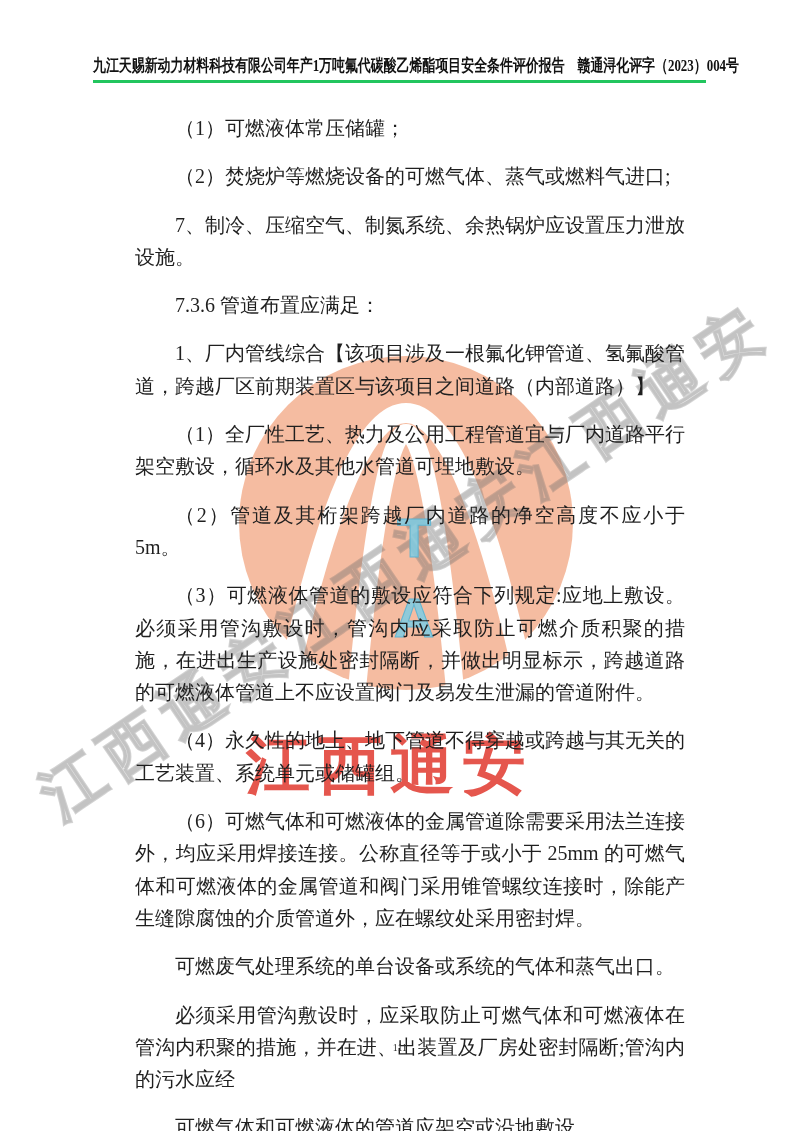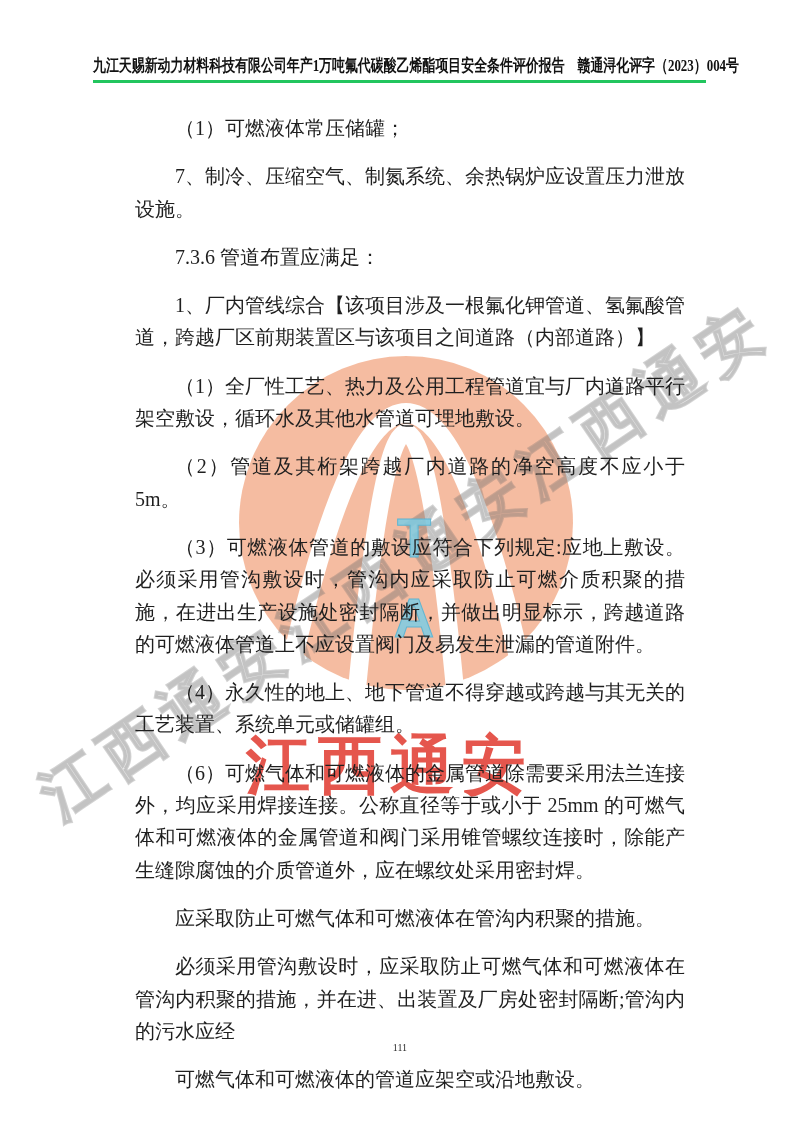--- a/index.html
+++ b/index.html
@@ -107,28 +107,29 @@
   <div class="wm-diagonal">江西通安江西通安江西通安</div>
 
   <div class="wm-red">江西通安</div>
 
   <div class="doc-header">
     <span class="inner">九江天赐新动力材料科技有限公司年产1万吨氟代碳酸乙烯酯项目安全条件评价报告　赣通浔化评字（2023）004号</span>
   </div>
 
   <div class="body-text">
     <p>（1）可燃液体常压储罐；</p>
+    <p>（2）焚烧炉等燃烧设备的可燃气体、蒸气或燃料气进口;</p>
     <p>7、制冷、压缩空气、制氮系统、余热锅炉应设置压力泄放设施。</p>
     <p>7.3.6 管道布置应满足：</p>
     <p>1、厂内管线综合【该项目涉及一根氟化钾管道、氢氟酸管道，跨越厂区前期装置区与该项目之间道路（内部道路）】</p>
     <p>（1）全厂性工艺、热力及公用工程管道宜与厂内道路平行架空敷设，循环水及其他水管道可埋地敷设。</p>
     <p>（2）管道及其桁架跨越厂内道路的净空高度不应小于 5m。</p>
     <p>（3）可燃液体管道的敷设应符合下列规定:应地上敷设。必须采用管沟敷设时，管沟内应采取防止可燃介质积聚的措施，在进出生产设施处密封隔断，并做出明显标示，跨越道路的可燃液体管道上不应设置阀门及易发生泄漏的管道附件。</p>
     <p>（4）永久性的地上、地下管道不得穿越或跨越与其无关的工艺装置、系统单元或储罐组。</p>
     <p>（6）可燃气体和可燃液体的金属管道除需要采用法兰连接外，均应采用焊接连接。公称直径等于或小于 25mm 的可燃气体和可燃液体的金属管道和阀门采用锥管螺纹连接时，除能产生缝隙腐蚀的介质管道外，应在螺纹处采用密封焊。</p>
-    <p>应采取防止可燃气体和可燃液体在管沟内积聚的措施。</p>
+    <p>可燃废气处理系统的单台设备或系统的气体和蒸气出口。</p>
     <p>必须采用管沟敷设时，应采取防止可燃气体和可燃液体在管沟内积聚的措施，并在进、出装置及厂房处密封隔断;管沟内的污水应经</p>
     <p>可燃气体和可燃液体的管道应架空或沿地敷设。</p>
   </div>
 
   <div class="page-number">111</div>
 
 </div>
 
 </body></html>

